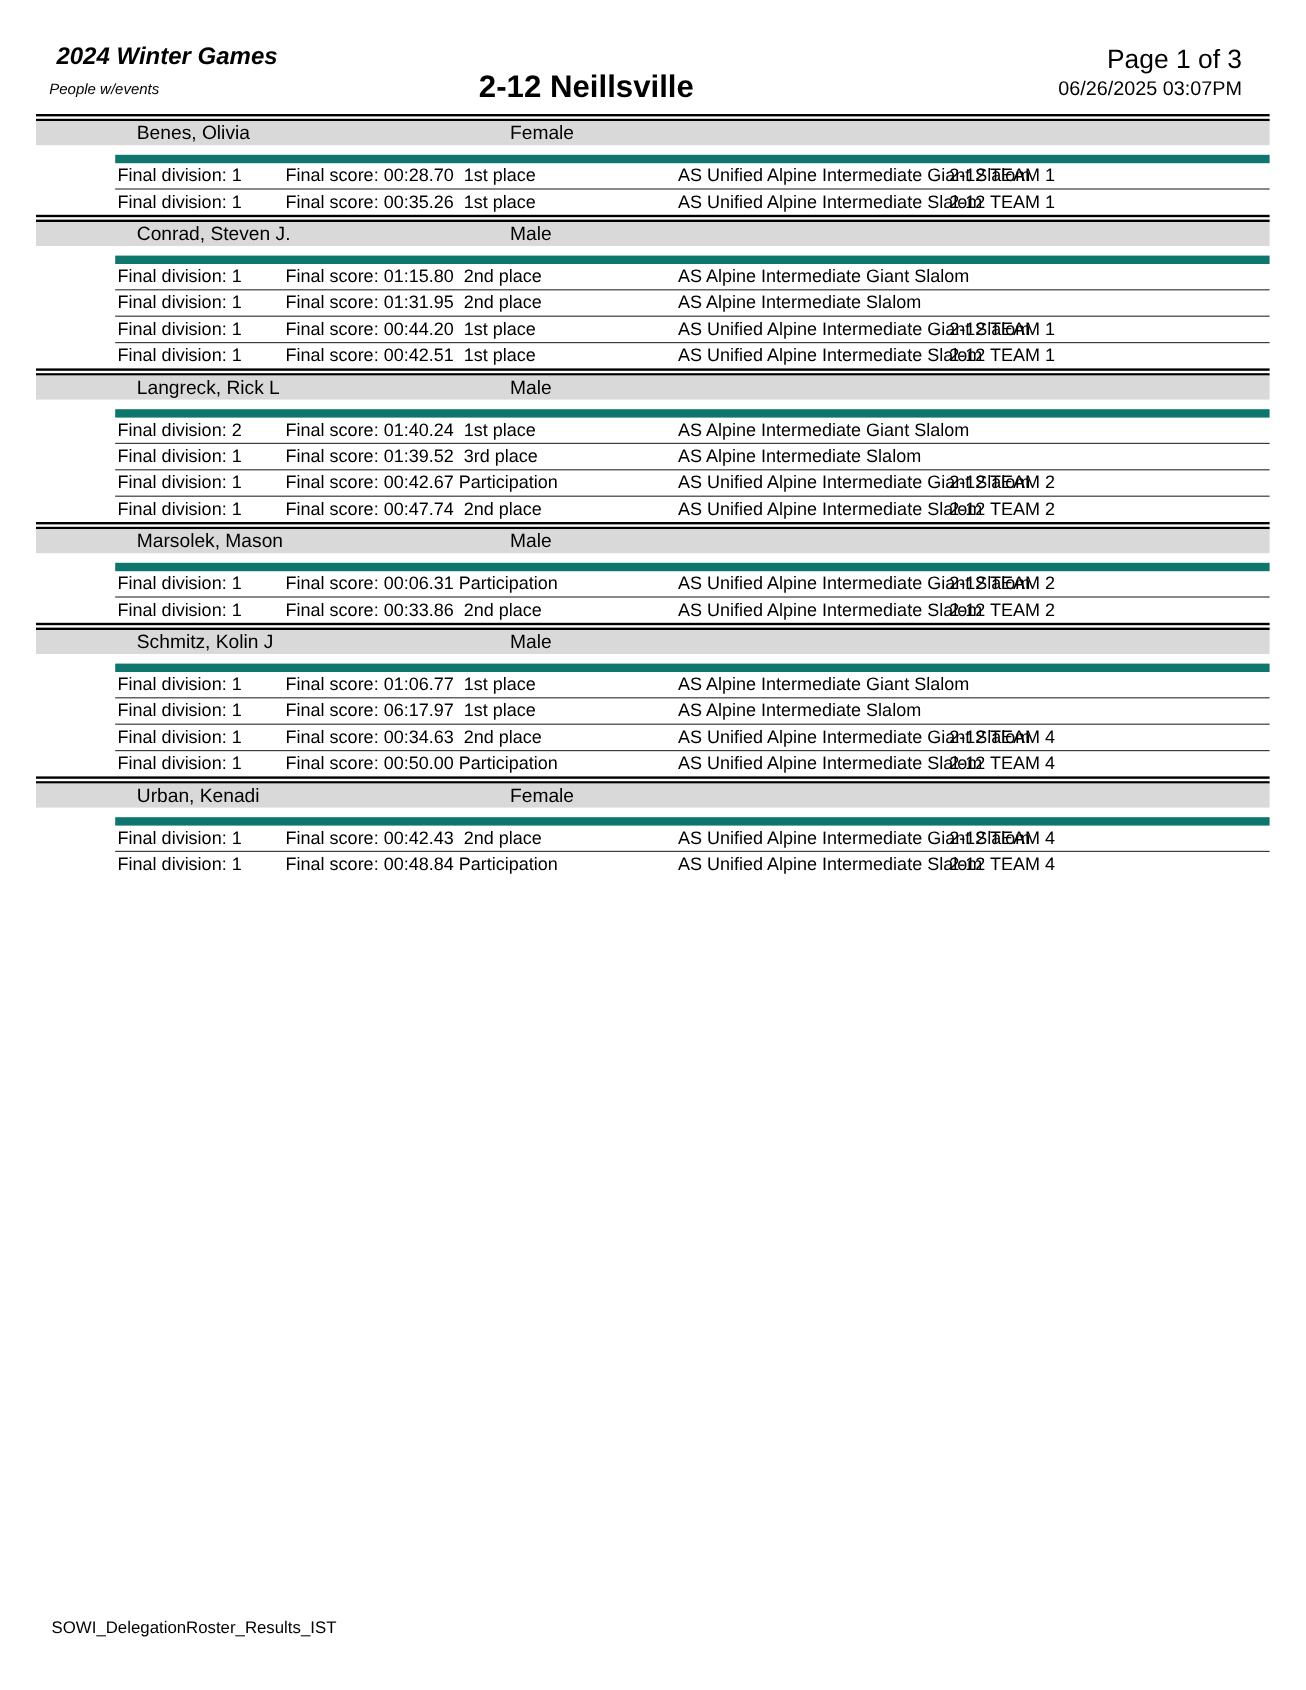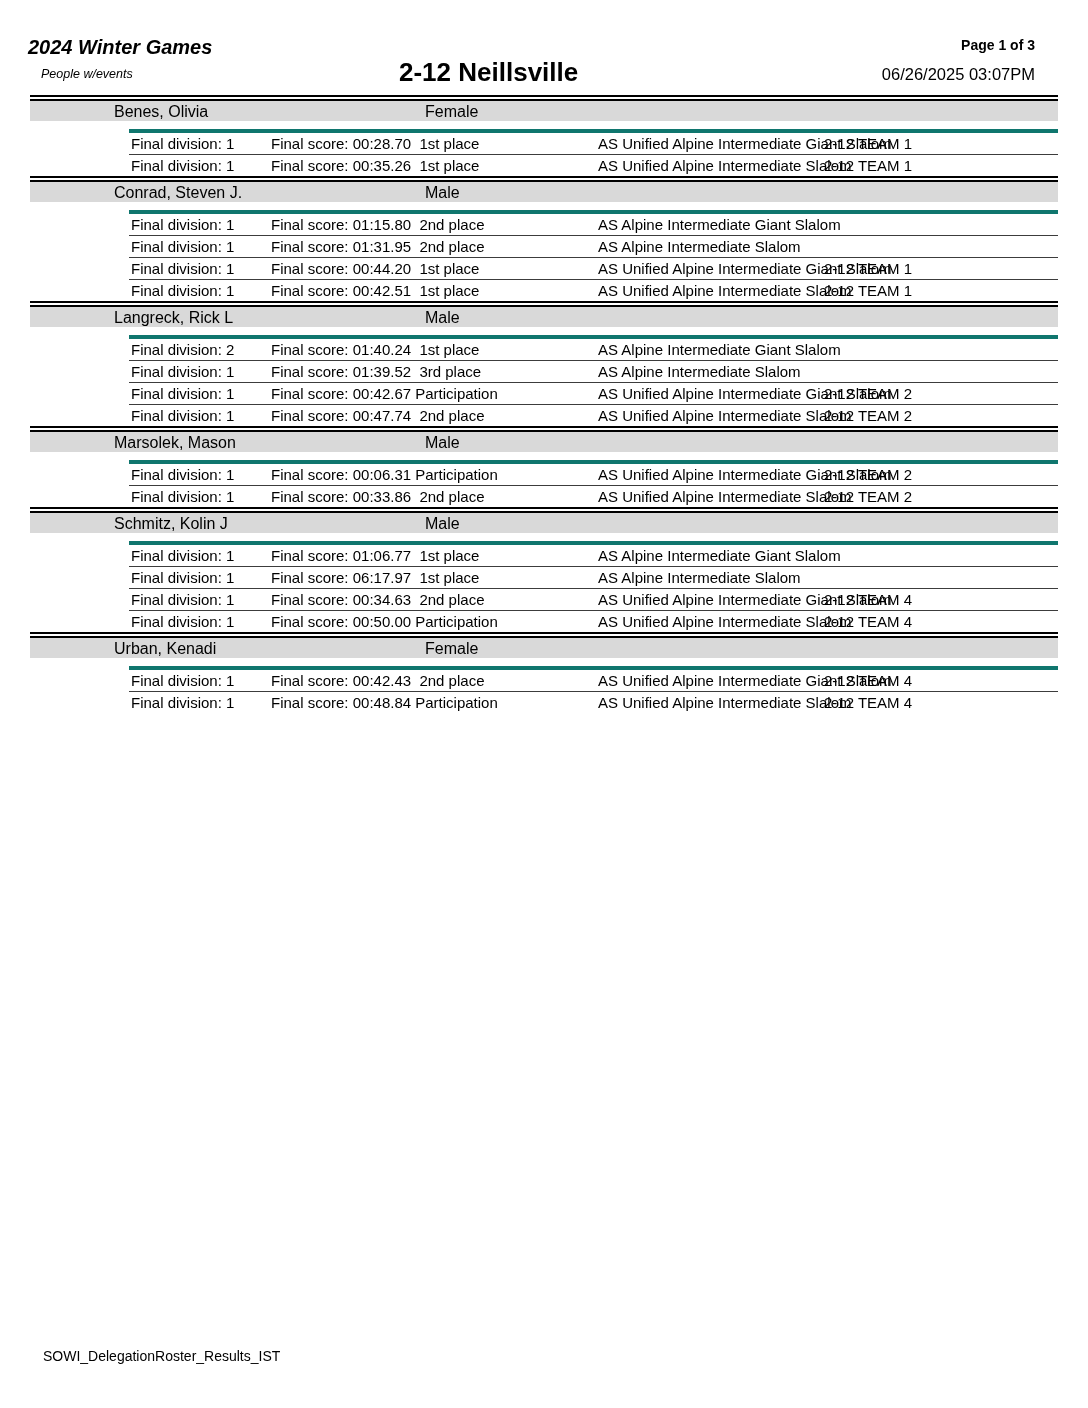--- a/index.html
+++ b/index.html
@@ -4,34 +4,34 @@
 <style>
   html, body { margin:0; padding:0; }
   body {
     width:1088px; height:1408px; position:relative;
     background:#ffffff; color:#000;
     font-family:"Liberation Sans", sans-serif;
     overflow:hidden;
   }
   
   .hdr-program {
-    position:absolute; left:28px; top:36px;
+    position:absolute; left:47px; top:36px;
     font-size:20px; font-weight:bold; font-style:italic; white-space:pre;text-align:right;
   }
   .hdr-subtitle {
     position:absolute; left:41px; top:67px;
     font-size:12.5px; font-style:italic; white-space:pre;
   }
   .hdr-title {
     position:absolute; left:399px; top:57px;
     font-size:26px; font-weight:bold; white-space:pre;
   }
   .hdr-page {
     position:absolute; right:53px; top:37px;
-    font-size:14px; text-align:right; white-space:pre;font-weight:bold;
+    font-size:22px; text-align:right; white-space:pre;
   }
   .hdr-datetime {
     position:absolute; right:53px; top:65px;
     font-size:16.5px; text-align:right; white-space:pre;
   }
   
   .report {
     position:absolute; left:30px; top:95px; width:1028px;
   }
   .rule {
@@ -42,21 +42,21 @@
   }
   .bar .name {
     position:absolute; left:84px; top:0; line-height:21px;
     font-size:16px; white-space:pre;
   }
   .bar .gender {
     position:absolute; left:395px; top:0; line-height:21px;
     font-size:16px; white-space:pre;
   }
   .rows {
-    margin-left:99px; margin-top:8px; border-top:4px solid #0f766e;
+    margin-left:66px; margin-top:8px; border-top:7px solid #0f766e;
   }
   .row {
     height:21px; position:relative;
   }
   .row + .row { border-top:1px solid #3c3c3c; }
   .row span {
     position:absolute; top:0; line-height:21px;
     font-size:15px; white-space:pre;
   }
   .c-division { left:2px; }

